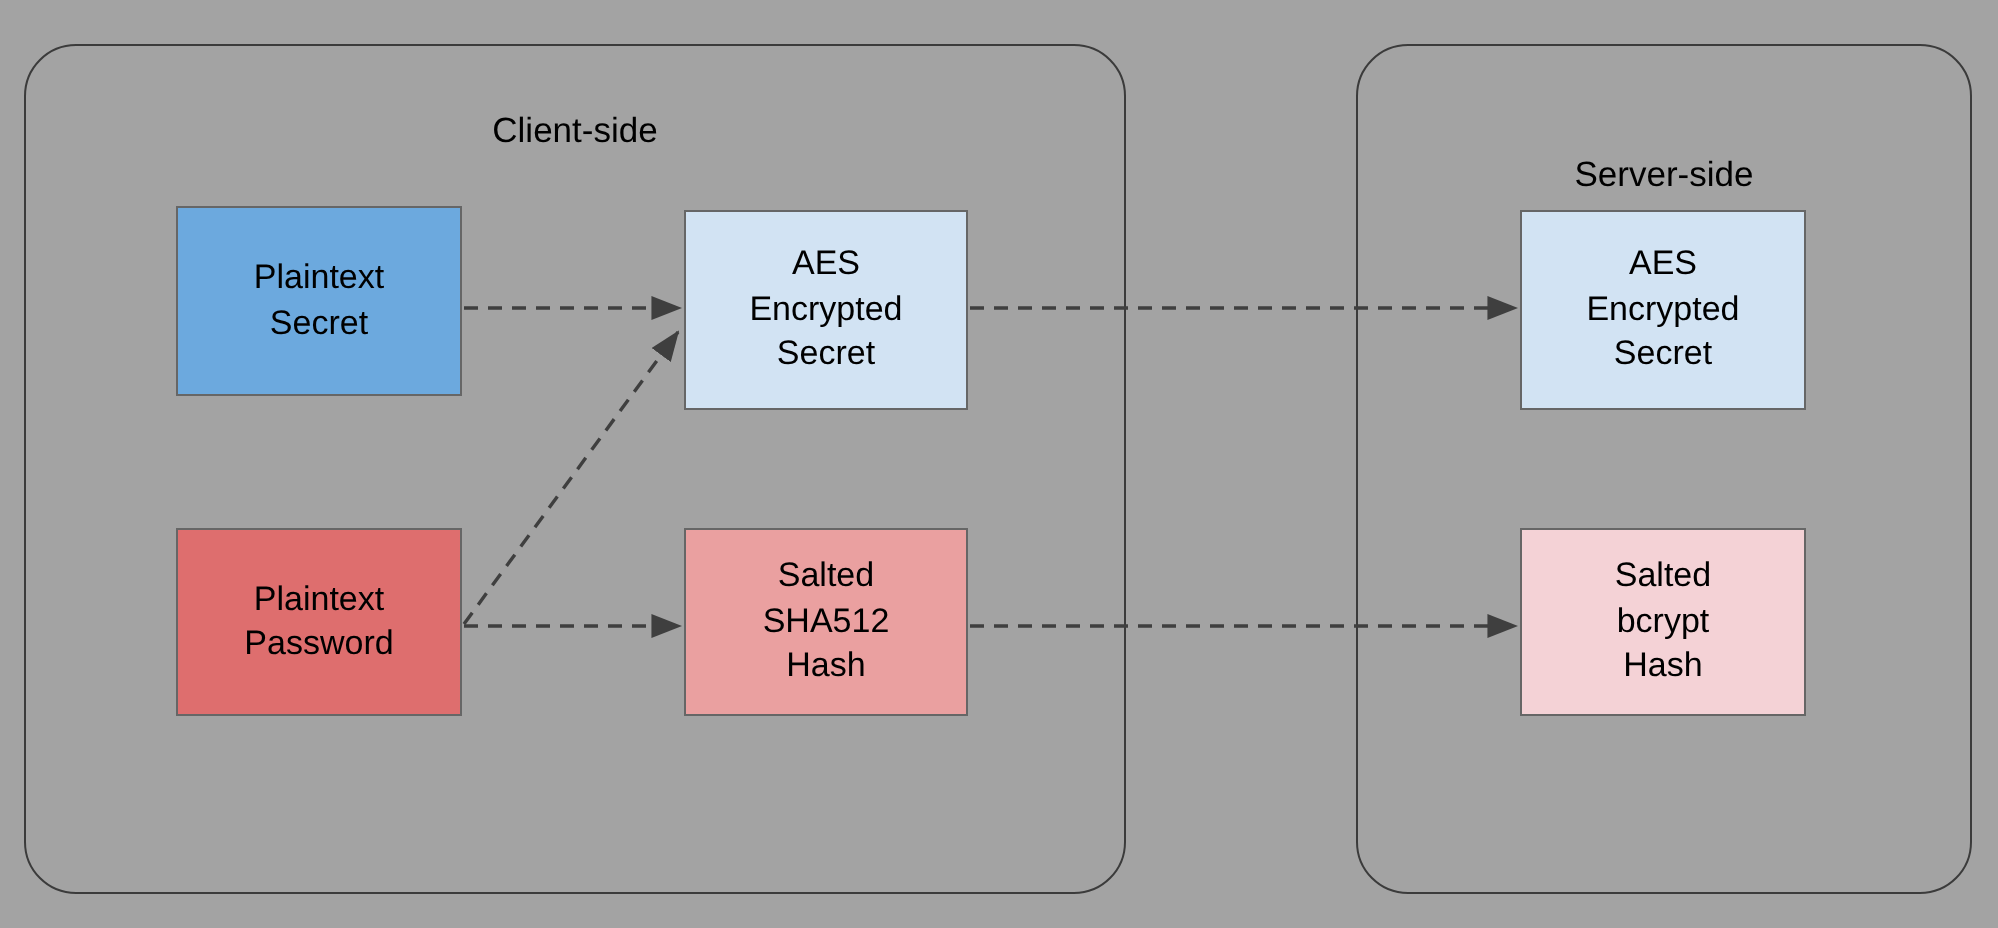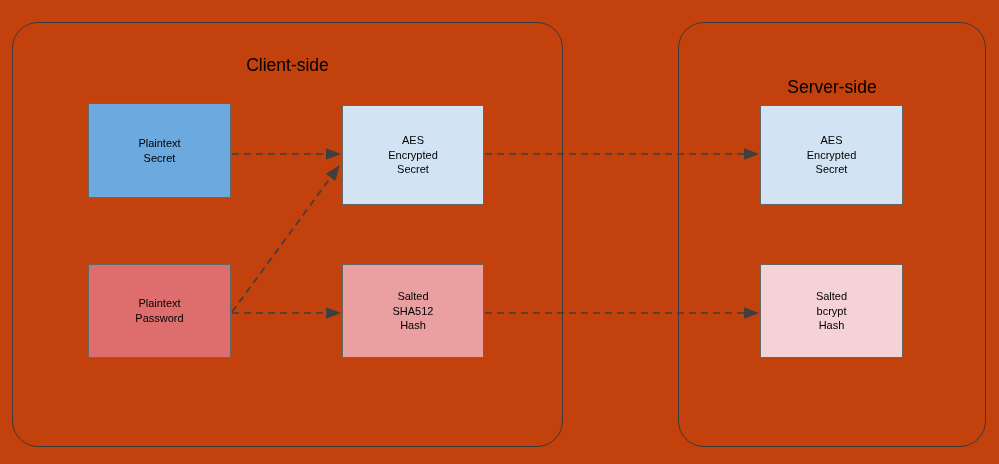--- a/index.html
+++ b/index.html
@@ -8,21 +8,21 @@
     padding: 0;
     background: #ffffff;
   }
   body {
     font-family: "Liberation Sans", sans-serif;
   }
   #canvas {
     position: relative;
     width: 999px;
     height: 464px;
-    background: #c2410c;
+    background: #a3a3a3;
     overflow: hidden;
   }
   #edges {
     position: absolute;
     left: 0;
     top: 0;
     width: 999px;
     height: 464px;
     pointer-events: none;
   }
@@ -42,21 +42,21 @@
     line-height: 1.1;
   }
   .node {
     position: absolute;
     box-sizing: border-box;
     border: 1.6px solid #666666;
     display: flex;
     align-items: center;
     justify-content: center;
     text-align: center;
-    font-size: 11px;
+    font-size: 17px;
     line-height: 1.32;
     color: #000000;
     white-space: pre-line;
   }
   .node-label {
     display: block;
     width: 100%;
     white-space: pre-line;
   }
 </style>

